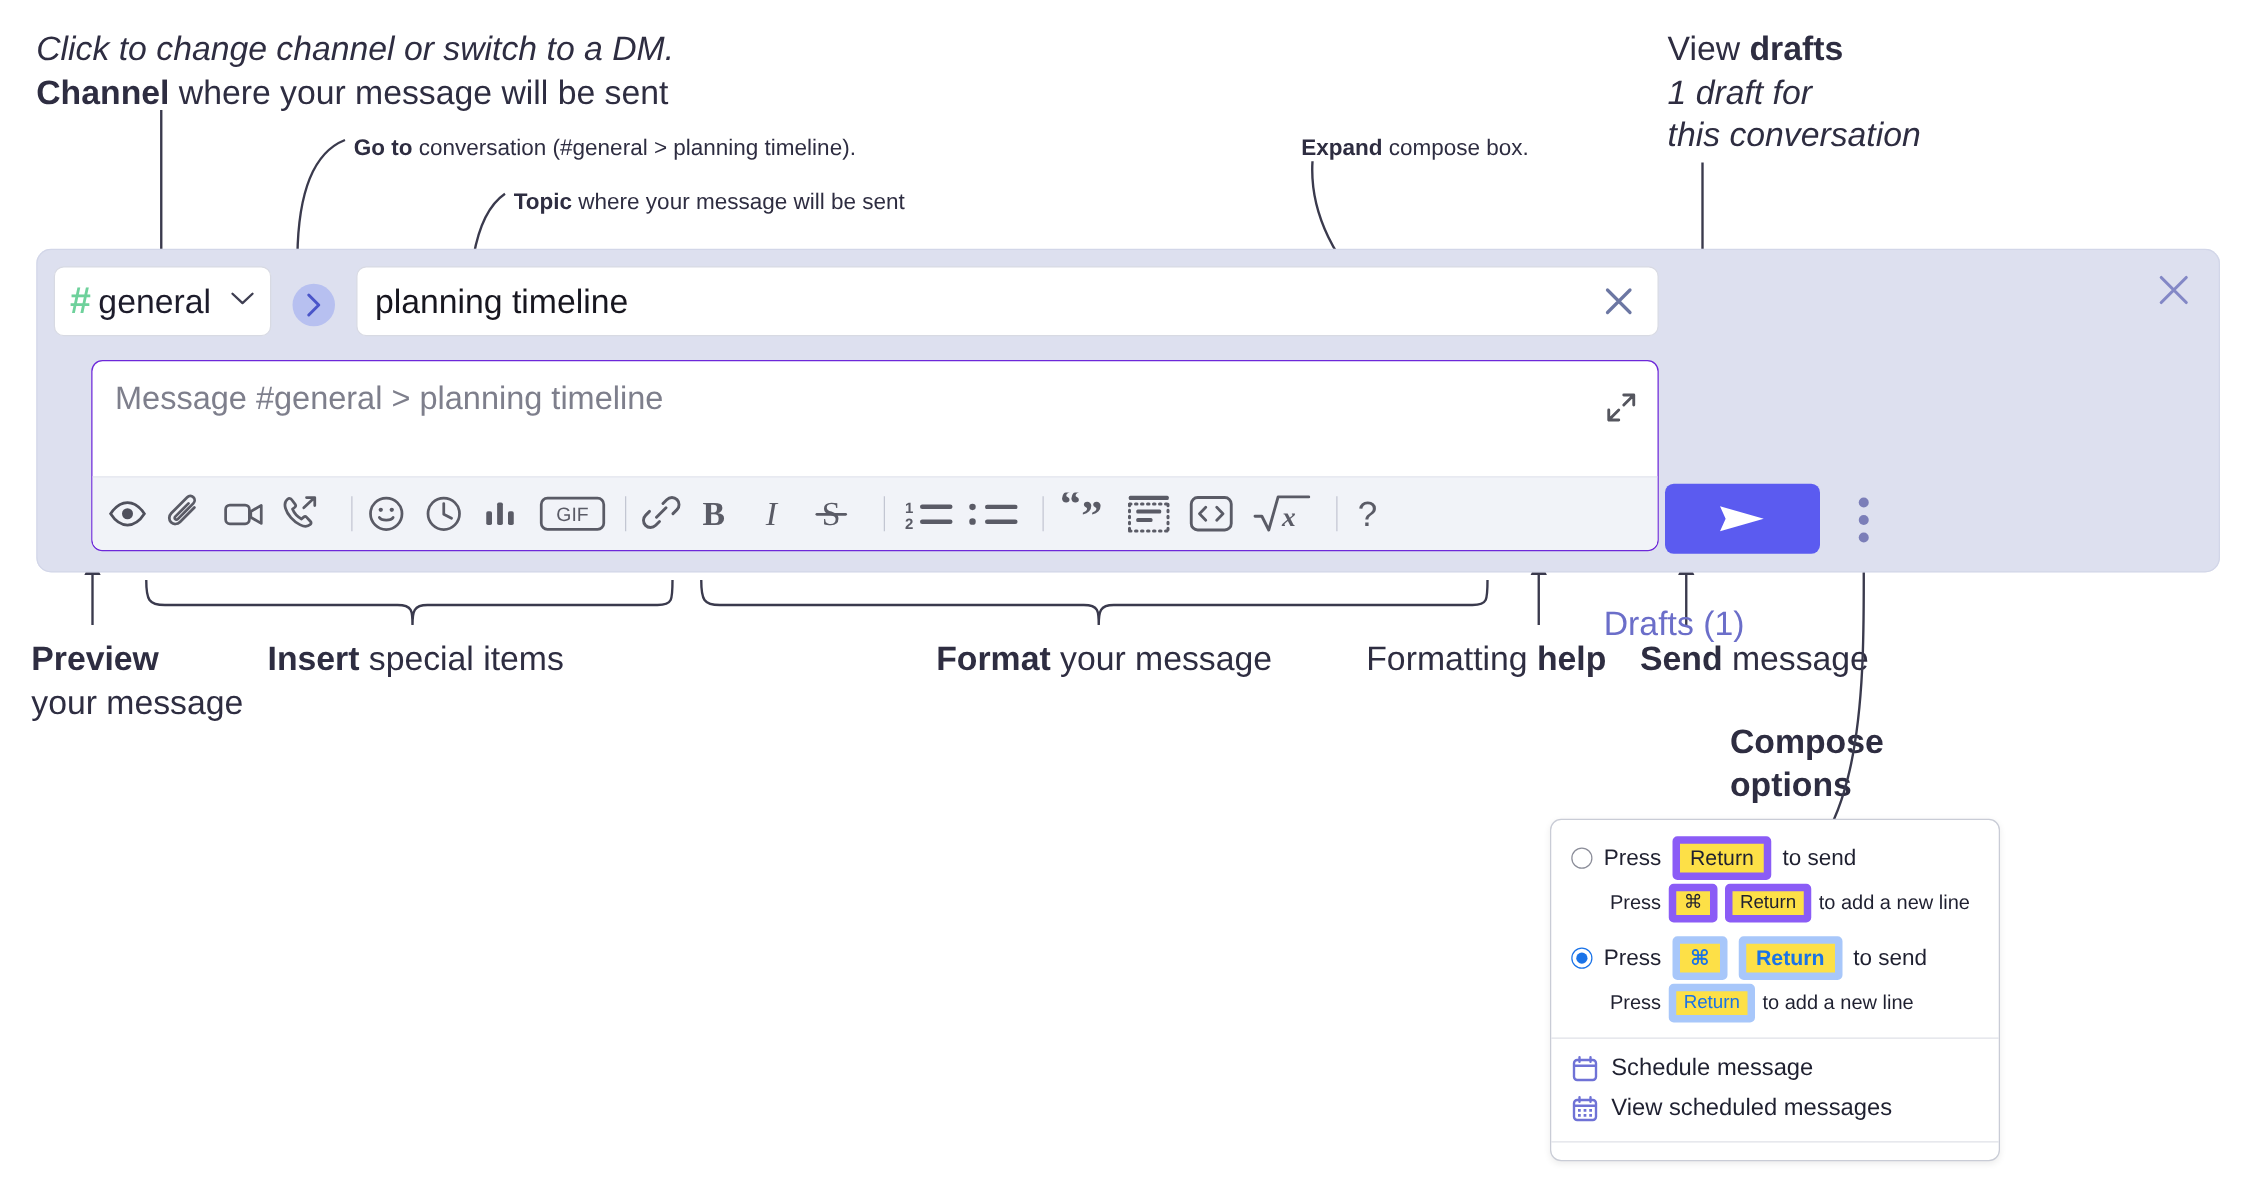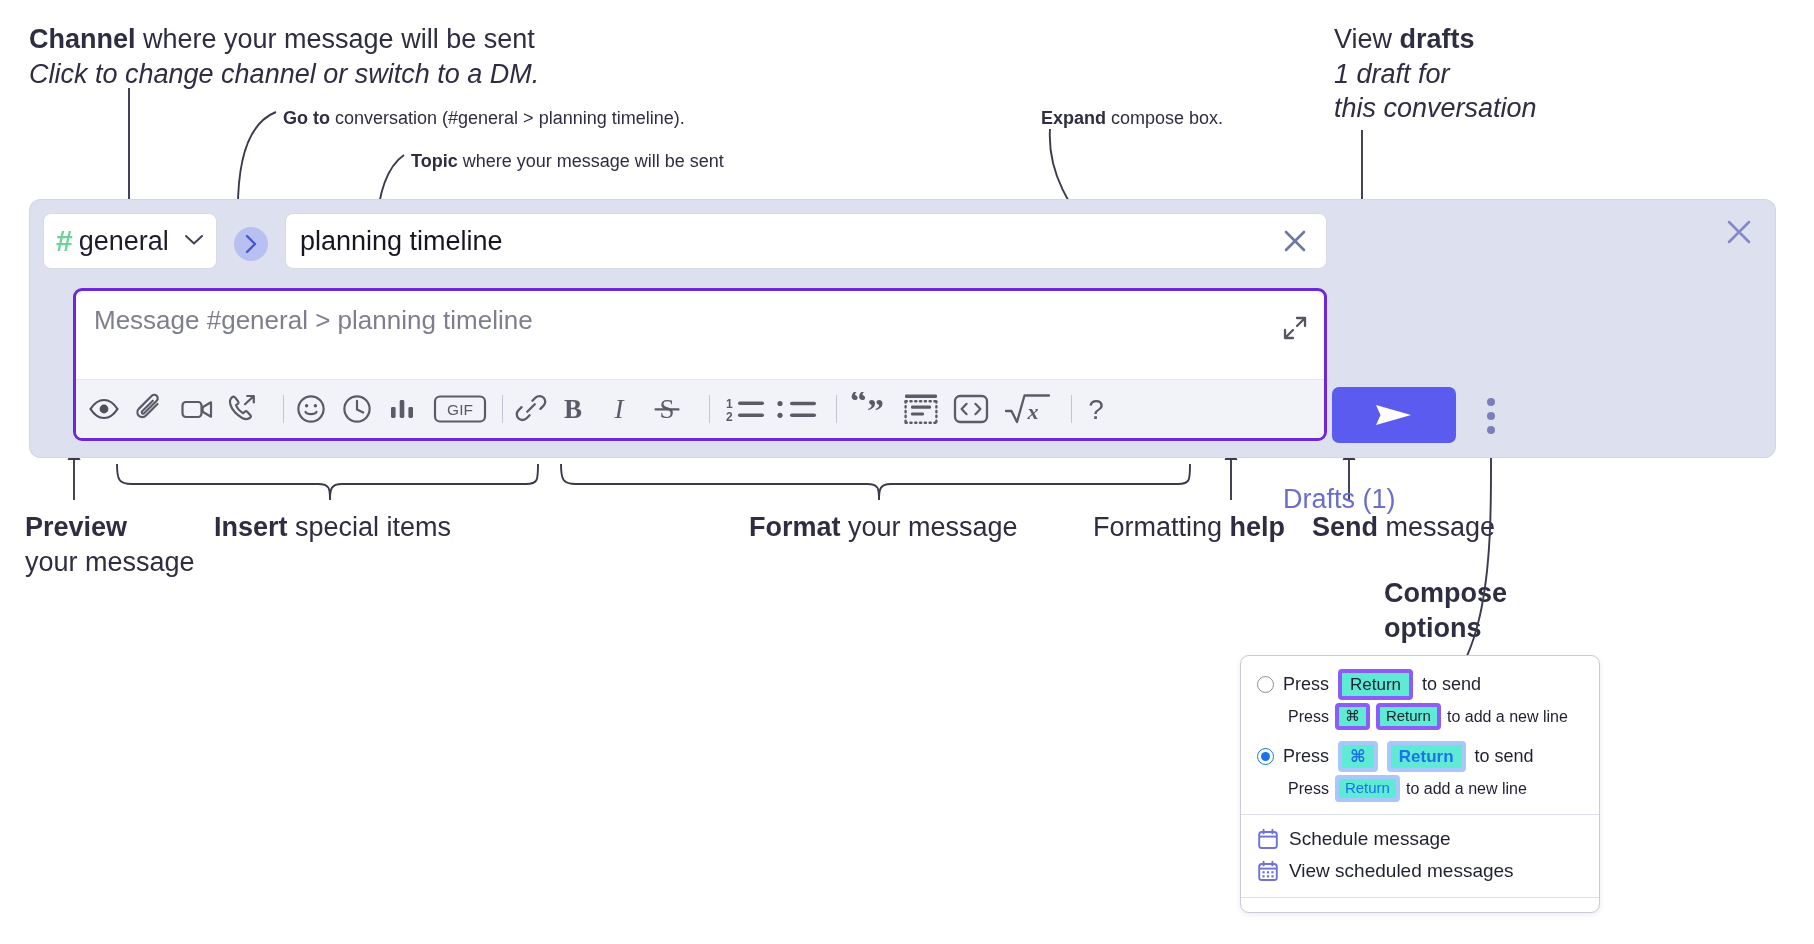--- a/index.html
+++ b/index.html
@@ -51,21 +51,21 @@
   #topic-field{
     position:absolute;left:256px;top:14px;width:1042px;height:56px;
     display:flex;align-items:center;padding:0 14px;box-sizing:border-box;
   }
   #topic-value{font-size:27px;color:#17161f;flex:1;}
   #topic-clear{width:34px;height:34px;display:flex;align-items:center;justify-content:center;cursor:pointer;}
 
   
   #message-box{
     position:absolute;left:44px;top:89px;width:1254px;height:153px;
-    background:#fff;border:3px solid #6d28d9;border-radius:9px;
+    background:#fff;border:1px solid #6d28d9;border-radius:9px;
     box-sizing:border-box;overflow:hidden;
   }
   #message-input{
     position:absolute;left:0;top:0;right:0;height:93px;
     display:flex;align-items:flex-start;padding:14px 18px 0 18px;box-sizing:border-box;
   }
   #message-placeholder{font-size:26px;color:#7e7f8c;}
   #expand-button{position:absolute;right:14px;top:22px;width:30px;height:30px;cursor:pointer;}
 
   #toolbar{
@@ -99,36 +99,36 @@
     box-shadow:0 2px 6px rgba(0,0,0,.08);
     box-sizing:border-box;padding:12px 0 6px 0;
     font-size:18px;color:#1f2030;
   }
   .opt-row{display:flex;align-items:center;gap:9px;padding:1px 16px;white-space:nowrap;}
   .opt-sub{display:flex;align-items:center;gap:6px;padding:2px 16px 2px 47px;font-size:16px;white-space:nowrap;}
   .radio{width:17px;height:17px;border:1.6px solid #8b8d99;border-radius:50%;box-sizing:border-box;flex:0 0 auto;position:relative;}
   .radio.on{border-color:#1a73e8;}
   .radio.on::after{content:"";position:absolute;left:3px;top:3px;width:9px;height:9px;border-radius:50%;background:#1a73e8;}
   .key{
-    border:4px solid #8b5cf6;border-radius:4px;padding:1px 8px;
-    font-size:17px;line-height:1.25;color:#1f2030;background:#5eead4;display:inline-block;
+    border:6px solid #8b5cf6;border-radius:4px;padding:1px 8px;
+    font-size:17px;line-height:1.25;color:#1f2030;background:#fde047;display:inline-block;
   }
   .key.sm{font-size:15px;padding:0px 6px;}
   .key.blue{border-color:#a8c7fa;color:#1a73e8;font-weight:700;}
   .key.blue.sm{font-weight:400;}
   .menu-div{height:1px;background:#dfe1e8;margin:10px 0 8px 0;}
   .menu-item{display:flex;align-items:center;gap:10px;padding:5px 16px;font-size:19px;white-space:nowrap;cursor:pointer;}
   .menu-item svg{flex:0 0 auto;}
 </style>
 </head>
 <body>
 
 <div class="anno a-lg" style="left:29px;top:22px;">
+  <div><i>Click to change channel or switch to a DM.</i></div>
   <div><b>Channel</b><span> where your message will be sent</span></div>
-  <div><i>Click to change channel or switch to a DM.</i></div>
 </div>
 
 <div class="anno a-md" style="left:283px;top:107px;">
   <b>Go to</b><span> conversation (#general &gt; planning timeline).</span>
 </div>
 
 <div class="anno a-md" style="left:411px;top:150px;">
   <b>Topic</b><span> where your message will be sent</span>
 </div>
 

